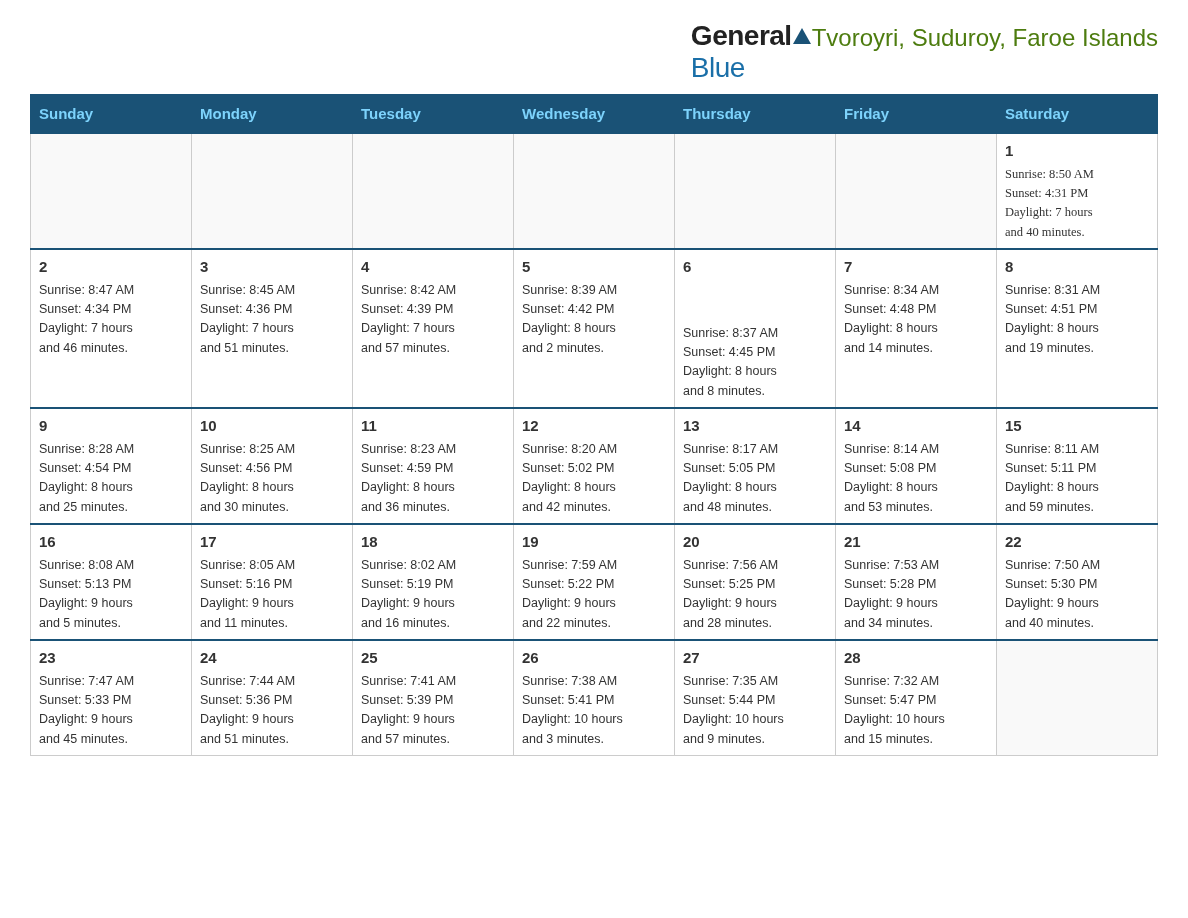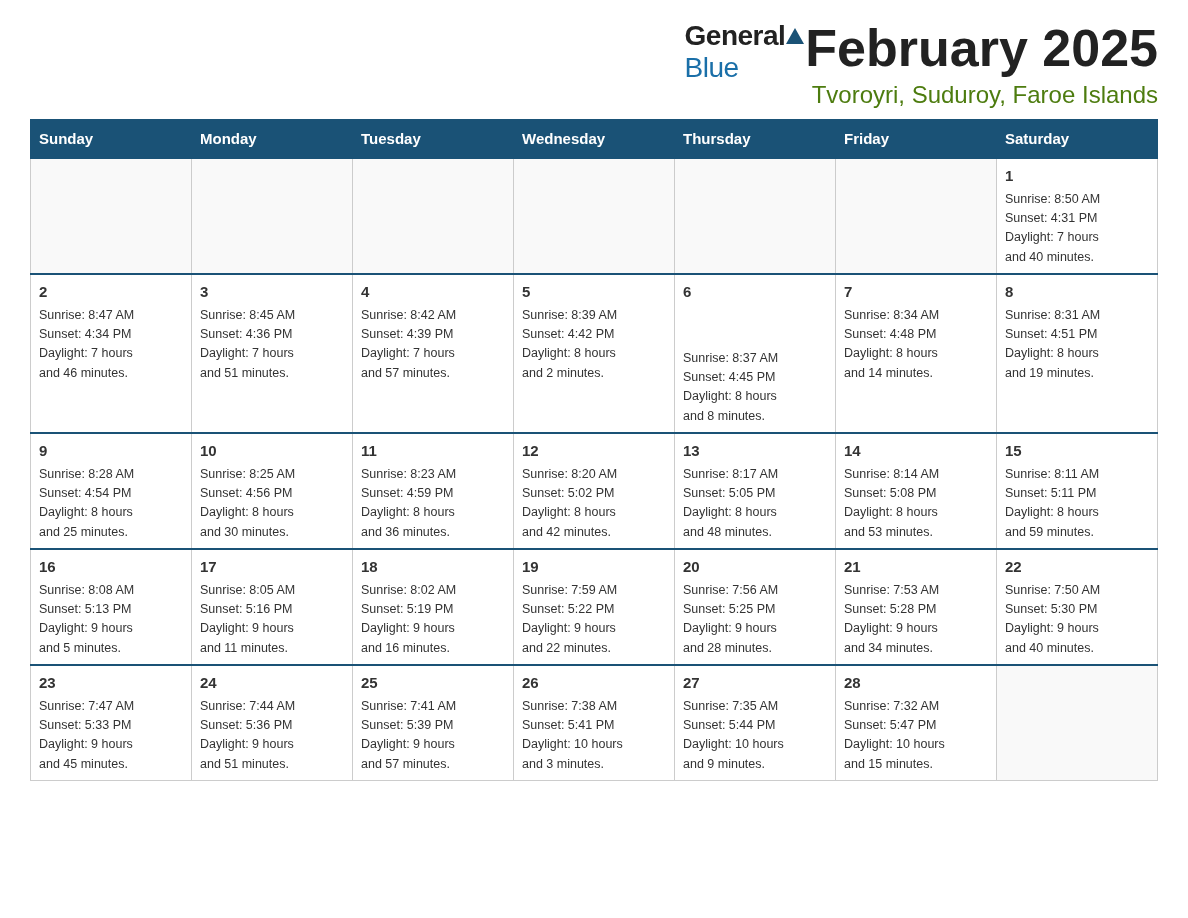--- a/index.html
+++ b/index.html
@@ -36,21 +36,21 @@
       color: #4d7c0f;
       margin-top: 4px;
     }
     .calendar-table {
       width: 100%;
       border-collapse: collapse;
       margin-top: 8px;
     }
     .calendar-table thead th {
       background-color: #1a5276;
-      color: #ffffff;
+      color: #7dd3fc;
       font-size: 15px;
       font-weight: bold;
       padding: 10px 8px;
       text-align: left;
       border: 1px solid #1a5276;
     }
     .calendar-table tbody td {
       vertical-align: top;
       border: 1px solid #ccc;
       padding: 6px 8px;
@@ -109,21 +109,20 @@
 
 <div class="header-area">
   <div class="logo-area">
     <div class="logo-row">
       <span class="logo-word">General</span>
       <span class="triangle-icon"></span>
     </div>
     <span class="logo-blue-word">Blue</span>
   </div>
   <div class="title-area">
-    <div class="calendar-title">February 2025</div>
     <div class="location-subtitle">Tvoroyri, Suduroy, Faroe Islands</div>
   </div>
 </div>
 
 <table class="calendar-table">
   <thead>
     <tr>
 
     <th>Sunday</th>
         <th>Monday</th>
@@ -138,21 +137,21 @@
 
   <tr>
         <td class="empty-cell"></td>
         <td class="empty-cell"></td>
         <td class="empty-cell"></td>
         <td class="empty-cell"></td>
         <td class="empty-cell"></td>
         <td class="empty-cell"></td>
         <td>
           <span class="day-number">1</span>
-          <div class="day-info" style="white-space: pre-line;">Sunrise: 8:50 AM
+          <div class="day-info" style="white-space: pre-line; font-family: Liberation Serif, serif;">Sunrise: 8:50 AM
 Sunset: 4:31 PM
 Daylight: 7 hours
 and 40 minutes.</div>
         </td>
       </tr>
       <tr>
         <td>
           <span class="day-number">2</span>
           <div class="day-info" style="white-space: pre-line;">Sunrise: 8:47 AM
 Sunset: 4:34 PM

